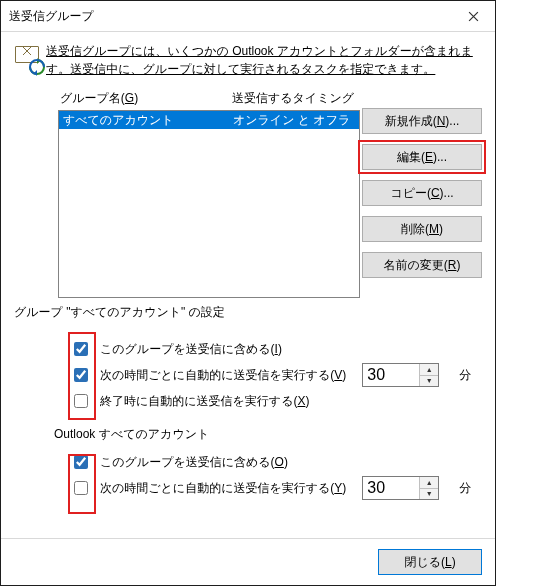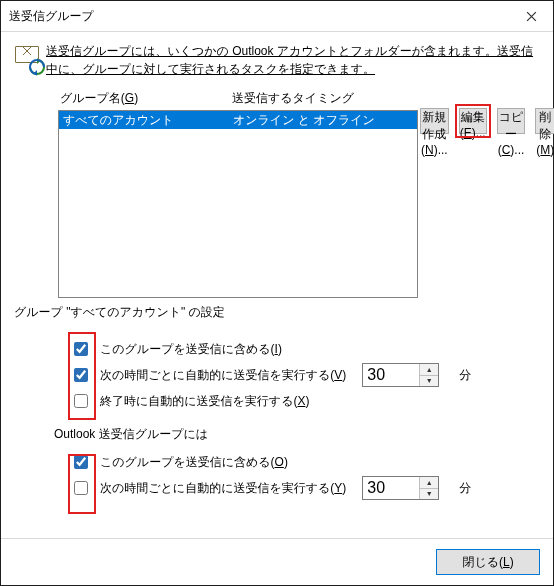--- a/index.html
+++ b/index.html
@@ -4,21 +4,21 @@
 <style>
   html, body {
     margin: 0;
     padding: 0;
     font-family: "Meiryo UI", "Yu Gothic UI", "Segoe UI", sans-serif;
     font-size: 12px;
     background: #fff;
     color: #000;
   }
   .window {
-    width: 554px;
+    width: 496px;
     height: 586px;
     box-sizing: border-box;
     border: 1px solid #1e1e1e;
     position: relative;
     background: #fff;
     display: flex;
     flex-direction: column;
   }
   .titlebar {
     height: 30px;
@@ -90,21 +90,21 @@
     line-height: 18px;
     background: #0078d7;
     color: #fff;
     padding-left: 4px;
   }
   .cell-name { width: 170px; }
   .cell-timing { flex: 1; }
   .side-buttons {
     width: 120px;
     display: flex;
-    flex-direction: row;
+    flex-direction: column;
     gap: 10px;
     padding-top: 18px;
   }
   .btn {
     height: 26px;
     border: 1px solid #adadad;
     background: #e1e1e1;
     font-family: inherit;
     font-size: 12px;
     cursor: default;
@@ -316,21 +316,21 @@
           </span>
           <span class="unit">分</span>
         </div>
         <div class="row">
           <input type="checkbox" style="">
           <span>
             <span>終了時に自動的に送受信を実行する(</span><span class="u">X</span><span>)</span>
           </span>
         </div>
 
-        <div class="offline-label">Outlook 送受信グループには</div>
+        <div class="offline-label">Outlook すべてのアカウント</div>
 
         <div class="row">
           <input type="checkbox" checked="" style="">
           <span>
             <span>このグループを送受信に含める(</span><span class="u">O</span><span>)</span>
           </span>
         </div>
         <div class="row">
           <input type="checkbox" style="">
           <span>

